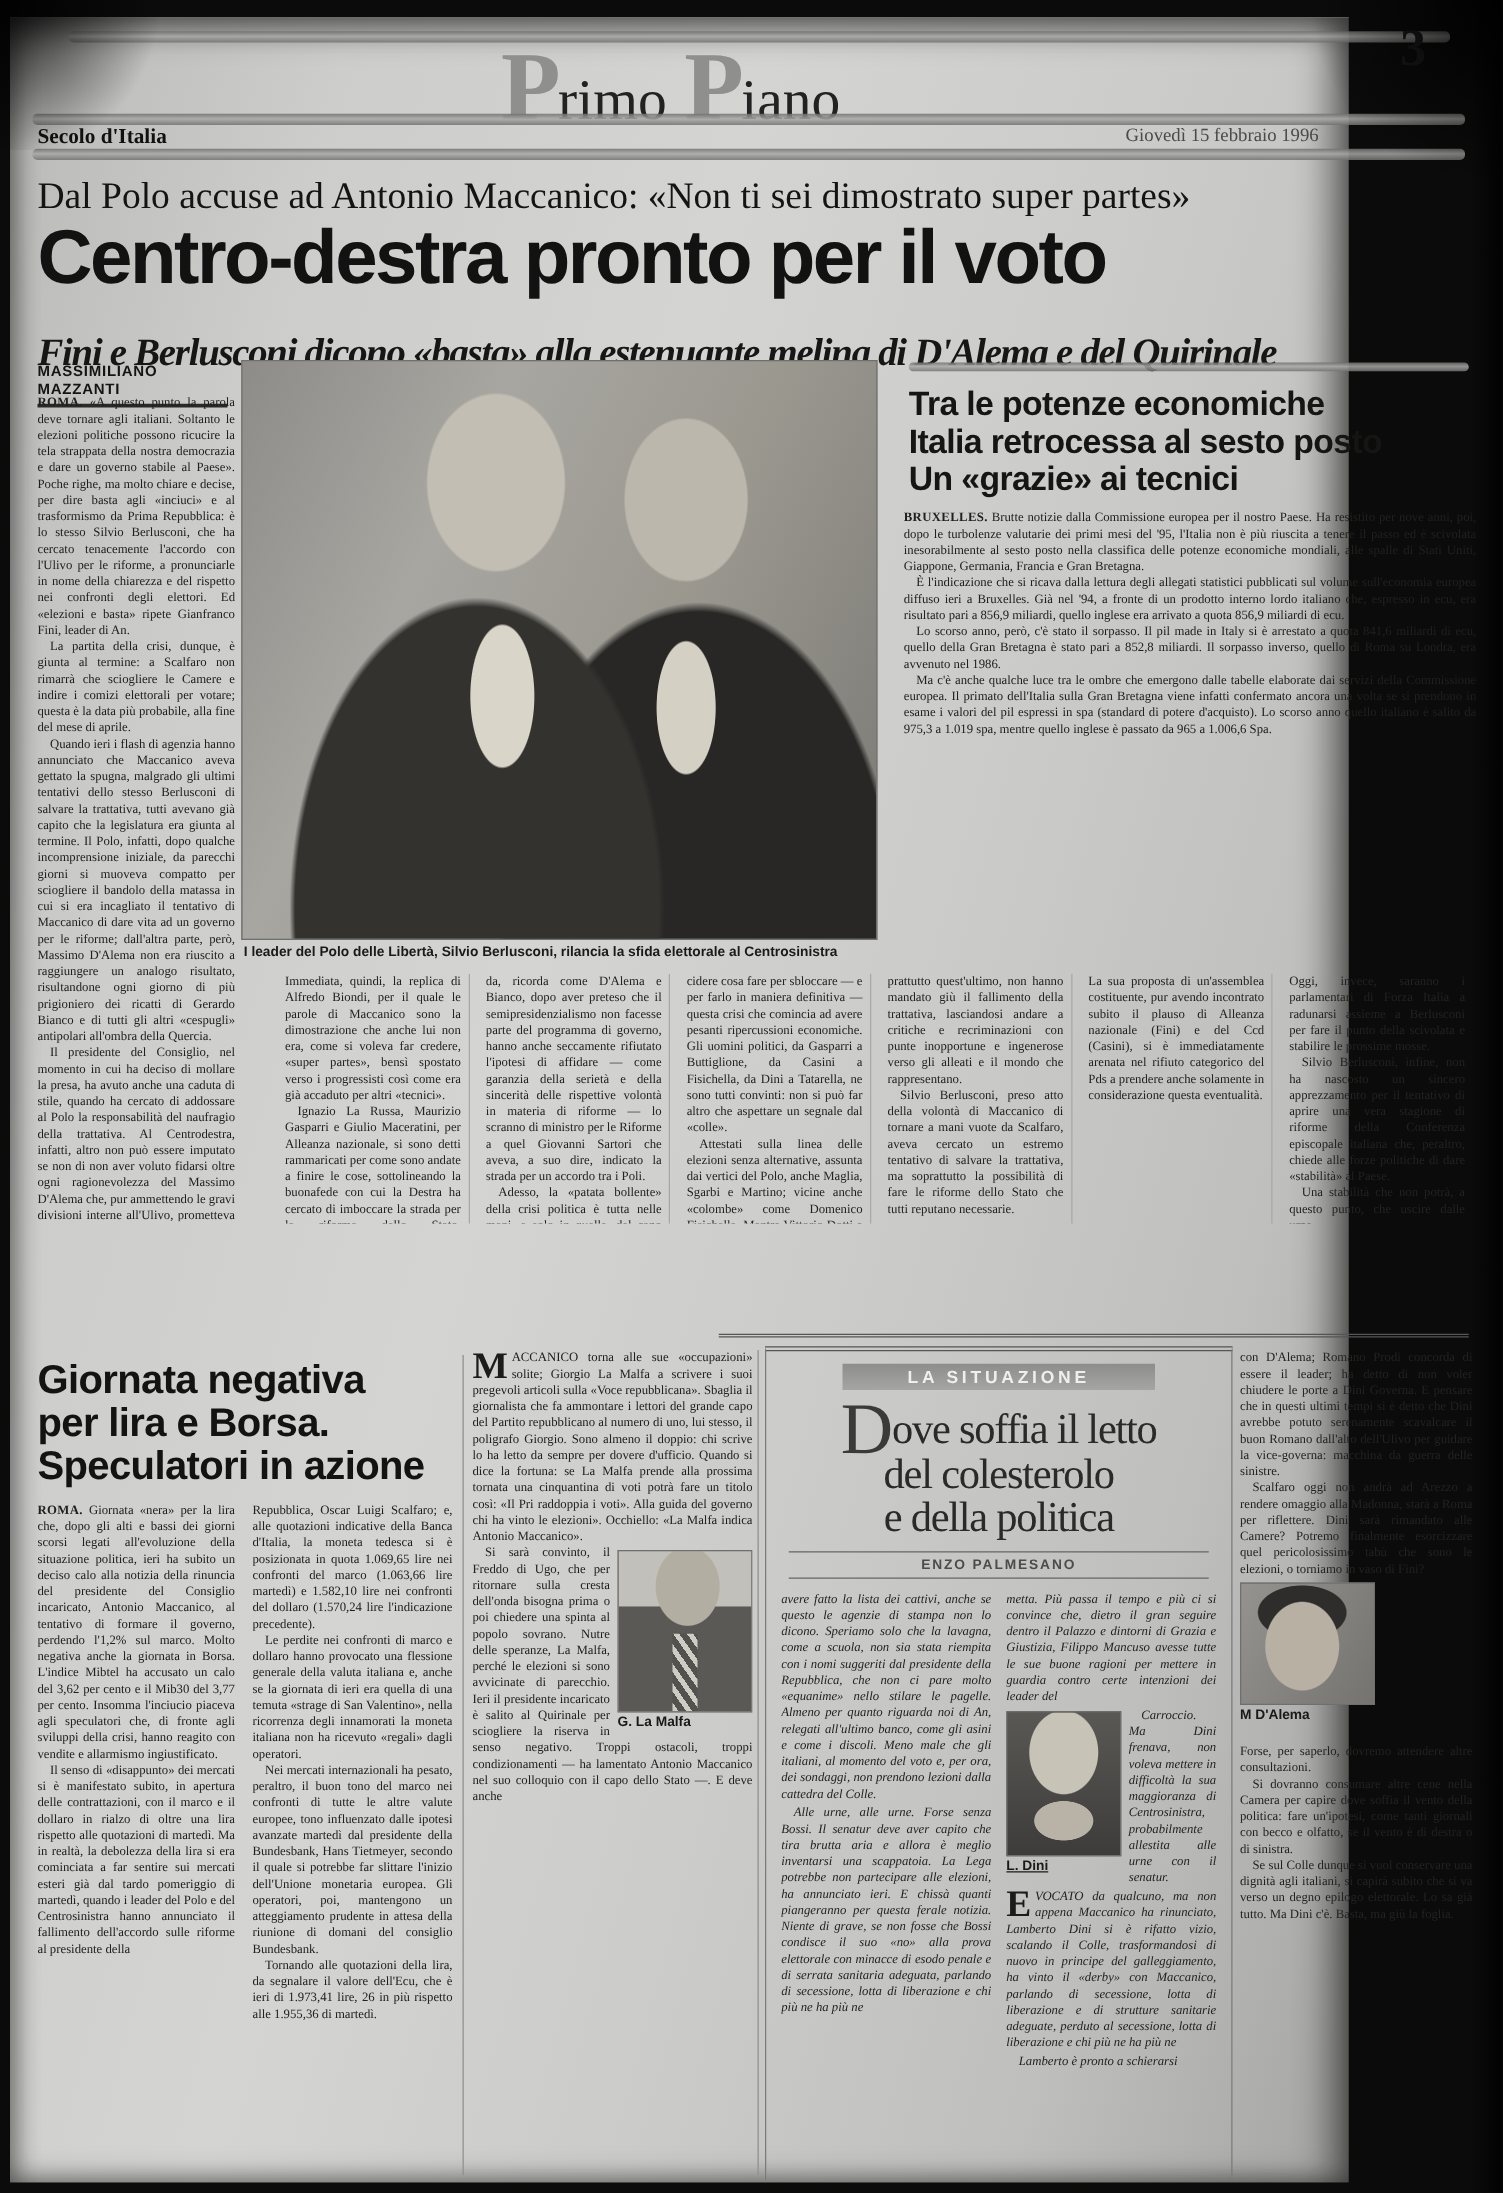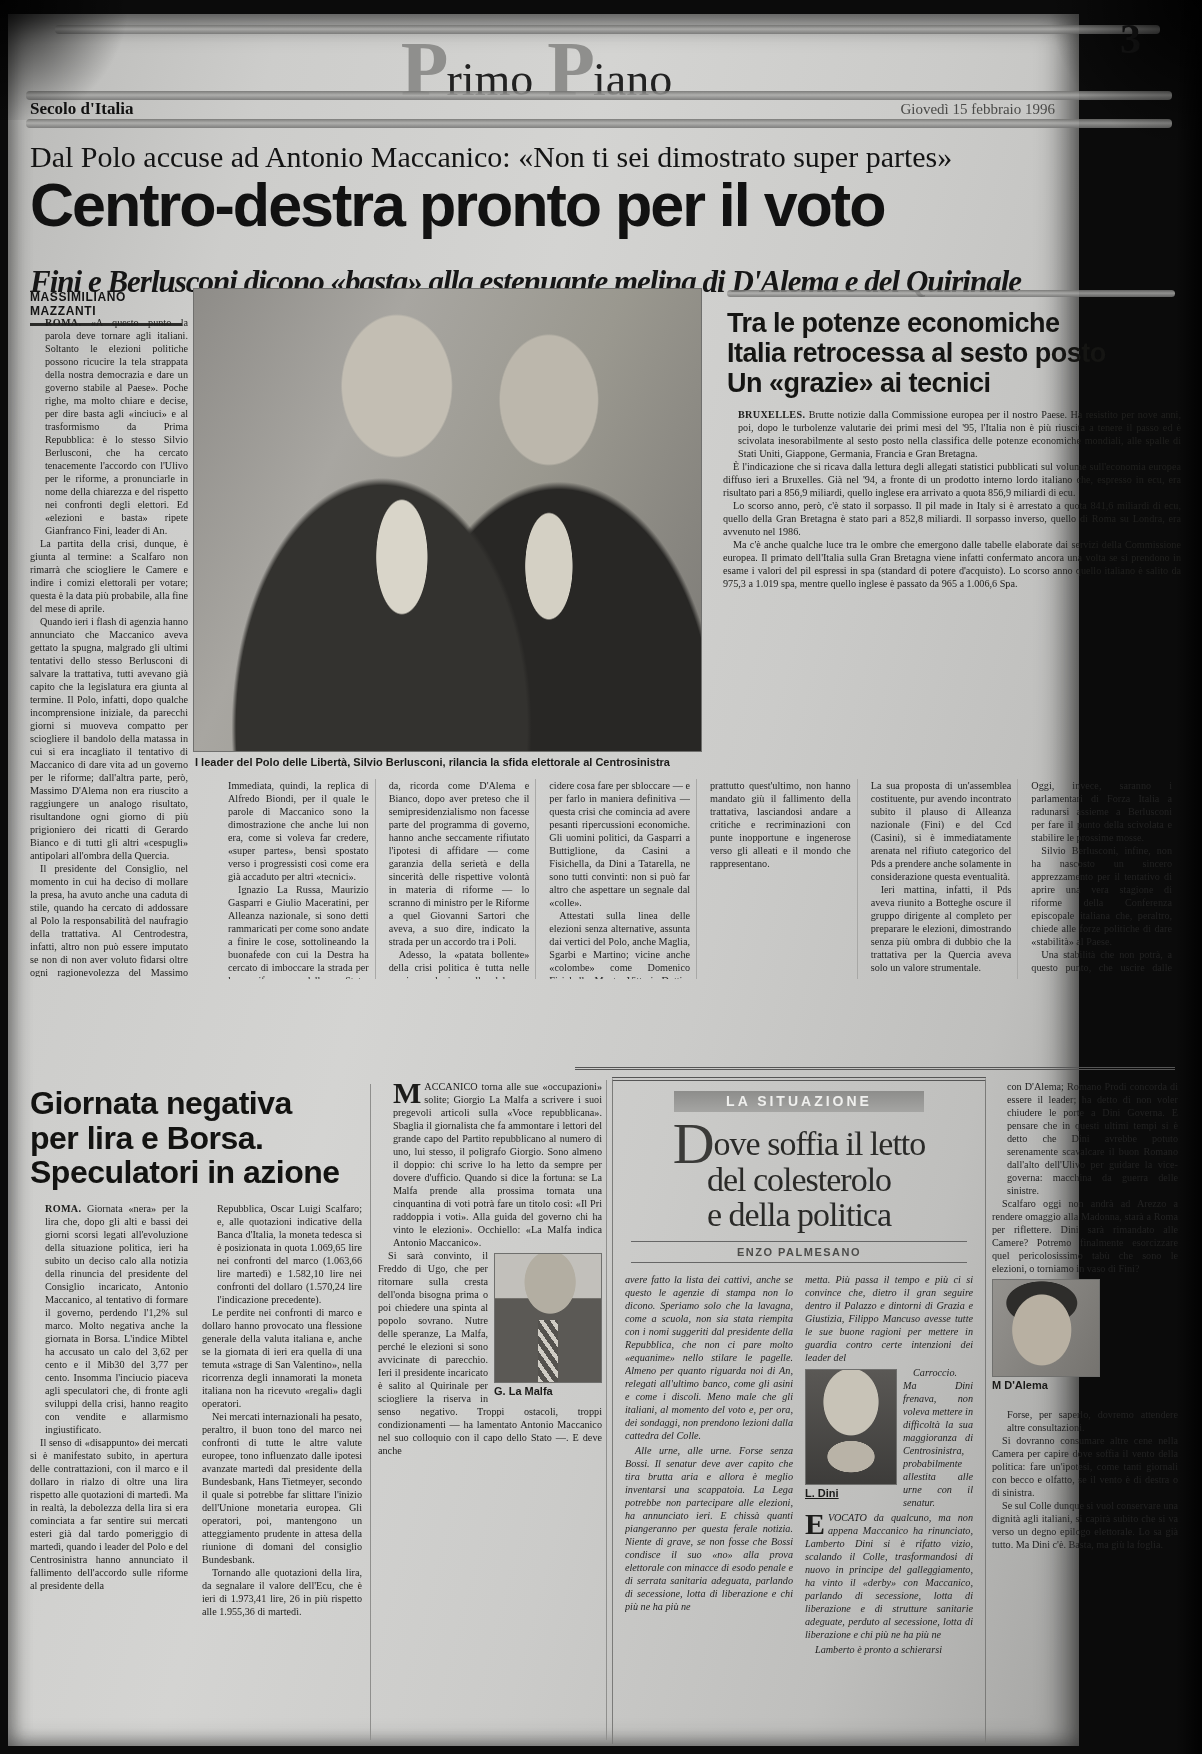--- a/index.html
+++ b/index.html
@@ -16,21 +16,21 @@
   .pageno{position:absolute;font:bold 42px/1 "Liberation Serif",serif;color:#1a1a1a;}
   .folio-left{position:absolute;font:bold 17px/1 "Liberation Serif",serif;color:#111;}
   .folio-date{position:absolute;font:15px/1 "Liberation Serif",serif;color:#4a4a48;}
   .kicker{position:absolute;font:30px/1.1 "Liberation Serif",serif;color:#141414;}
   .headline{position:absolute;font:bold 61px/0.98 "Liberation Sans",sans-serif;color:#121212;letter-spacing:-2px;}
   .subhead{position:absolute;font:italic bold 31px/1.05 "Liberation Serif",serif;color:#161616;letter-spacing:-1px;}
   .byline-box{position:absolute;font:bold 12px/1.2 "Liberation Sans",sans-serif;letter-spacing:.6px;color:#141414;
     border-bottom:3px solid #2a2a28;padding:2px 0 4px 0;}
   .body-col{position:absolute;overflow:hidden;}
   .body-col p{margin:0;text-align:justify;font:10.2px/13px "Liberation Serif",serif;color:#20201e;text-indent:10px;}
-  .body-col p.noind{text-indent:0;margin-left:15px;}
+  .body-col p.noind{text-indent:0;}
   .lead-in{font-weight:bold;letter-spacing:.3px;}
   .photo{position:absolute;border:1px solid #6f6f6d;}
   .caption{font:bold 11px/1.2 "Liberation Sans",sans-serif;color:#1a1a18;}
   .cap-abs{position:absolute;}
   .econ-head{position:absolute;font:bold 27px/1.12 "Liberation Sans",sans-serif;color:#151513;letter-spacing:-.5px;}
   .mkt-head{position:absolute;font:bold 32px/1.08 "Liberation Sans",sans-serif;color:#131311;letter-spacing:-.5px;}
   .cont-band{position:absolute;display:flex;gap:13px;overflow:hidden;}
   .cont-band .ccol{flex:1;border-right:1px solid #a8a8a6;padding-right:6px;overflow:hidden;}
   .cont-band .ccol:last-child{border-right:none;}
   .cont-band p{margin:0;text-align:justify;font:10.2px/13px "Liberation Serif",serif;color:#222;text-indent:10px;}
@@ -117,24 +117,24 @@
     <div class="ccol">
       <p class="noind">da, ricorda come D'Alema e Bianco, dopo aver preteso che il semipresidenzialismo non facesse parte del programma di governo, hanno anche seccamente rifiutato l'ipotesi di affidare — come garanzia della serietà e della sincerità delle rispettive volontà in materia di riforme — lo scranno di ministro per le Riforme a quel Giovanni Sartori che aveva, a suo dire, indicato la strada per un accordo tra i Poli.</p>
       <p>Adesso, la «patata bollente» della crisi politica è tutta nelle mani, e solo in quelle, del capo dello Stato. Spetta a lui, e solo a lui, de-</p>
     </div>
     <div class="ccol">
       <p class="noind">cidere cosa fare per sbloccare — e per farlo in maniera definitiva — questa crisi che comincia ad avere pesanti ripercussioni economiche. Gli uomini politici, da Gasparri a Buttiglione, da Casini a Fisichella, da Dini a Tatarella, ne sono tutti convinti: non si può far altro che aspettare un segnale dal «colle».</p>
       <p>Attestati sulla linea delle elezioni senza alternative, assunta dai vertici del Polo, anche Maglia, Sgarbi e Martino; vicine anche «colombe» come Domenico Fisichella. Mentre Vittorio Dotti e Giulio Urbani, so-</p>
     </div>
     <div class="ccol">
       <p class="noind">prattutto quest'ultimo, non hanno mandato giù il fallimento della trattativa, lasciandosi andare a critiche e recriminazioni con punte inopportune e ingenerose verso gli alleati e il mondo che rappresentano.</p>
+      <p>Silvio Berlusconi, preso atto della volontà di Maccanico di tornare a mani vuote da Scalfaro, aveva cercato un estremo tentativo di salvare la trattativa, ma soprattutto la possibilità di fare le riforme dello Stato che tutti reputano necessarie.</p>
     </div>
     <div class="ccol">
       <p class="noind">La sua proposta di un'assemblea costituente, pur avendo incontrato subito il plauso di Alleanza nazionale (Fini) e del Ccd (Casini), si è immediatamente arenata nel rifiuto categorico del Pds a prendere anche solamente in considerazione questa eventualità.</p>
-      <p>Ieri mattina, infatti, il Pds aveva riunito a Botteghe oscure il gruppo dirigente al completo per preparare le elezioni, dimostrando senza più ombra di dubbio che la trattativa per la Quercia aveva solo un valore strumentale.</p>
     </div>
     <div class="ccol">
       <p class="noind">Oggi, invece, saranno i parlamentari di Forza Italia a radunarsi assieme a Berlusconi per fare il punto della scivolata e stabilire le prossime mosse.</p>
       <p>Silvio Berlusconi, infine, non ha nascosto un sincero apprezzamento per il tentativo di aprire una vera stagione di riforme della Conferenza episcopale italiana che, peraltro, chiede alle forze politiche di dare «stabilità» al Paese.</p>
       <p>Una stabilità che non potrà, a questo punto, che uscire dalle urne.</p>
     </div>
   </div>
 
   <div class="dbl-rule" style="left:567px;top:1053px;width:600px;"></div>
 

